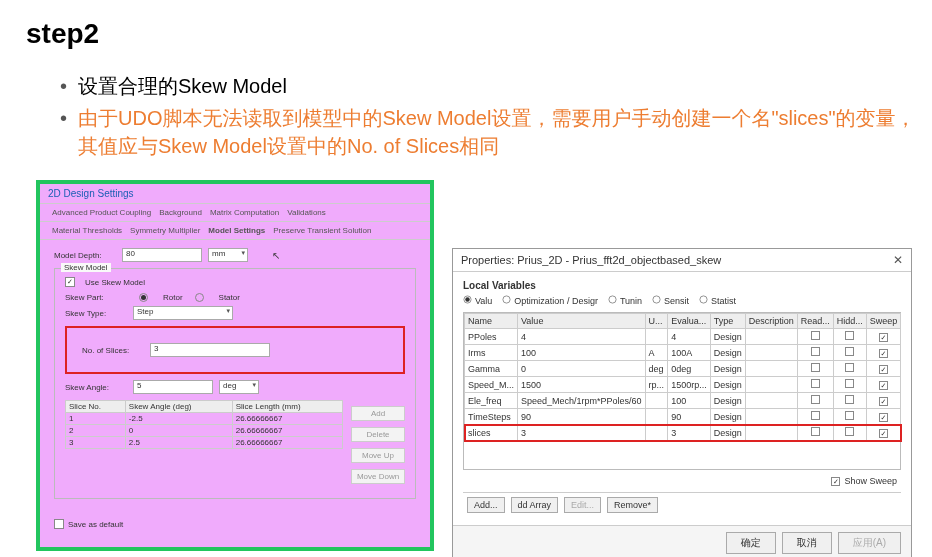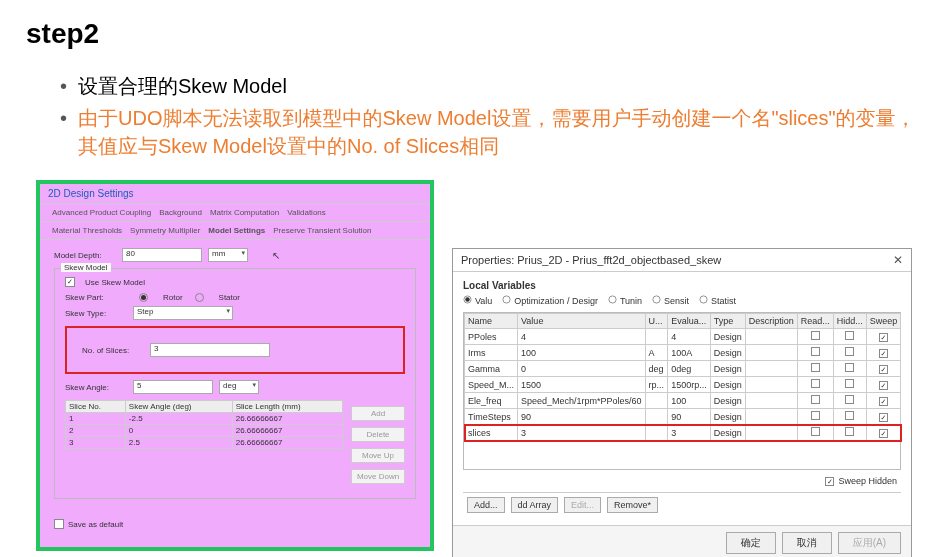--- a/index.html
+++ b/index.html
@@ -287,21 +287,21 @@
                 <td class="cb-cell"><span class="small-chk"></span></td>
                 <td class="cb-cell"><span class="small-chk on"></span></td>
               </tr>
             </tbody>
         </table>
         <div style="height:28px"></div>
       </div>
 
       <div class="show-hidden">
         <span class="small-chk on"></span>
-        <span>Sweep Hidden</span>
+        <span>Show Sweep</span>
       </div>
 
       <div class="bottom-btns">
         <span class="btn">Add...</span>
         <span class="btn">dd Array</span>
         <span class="btn dis">Edit...</span>
         <span class="btn">Remove*</span>
       </div>
     </div>
     <div class="footer-btns">

